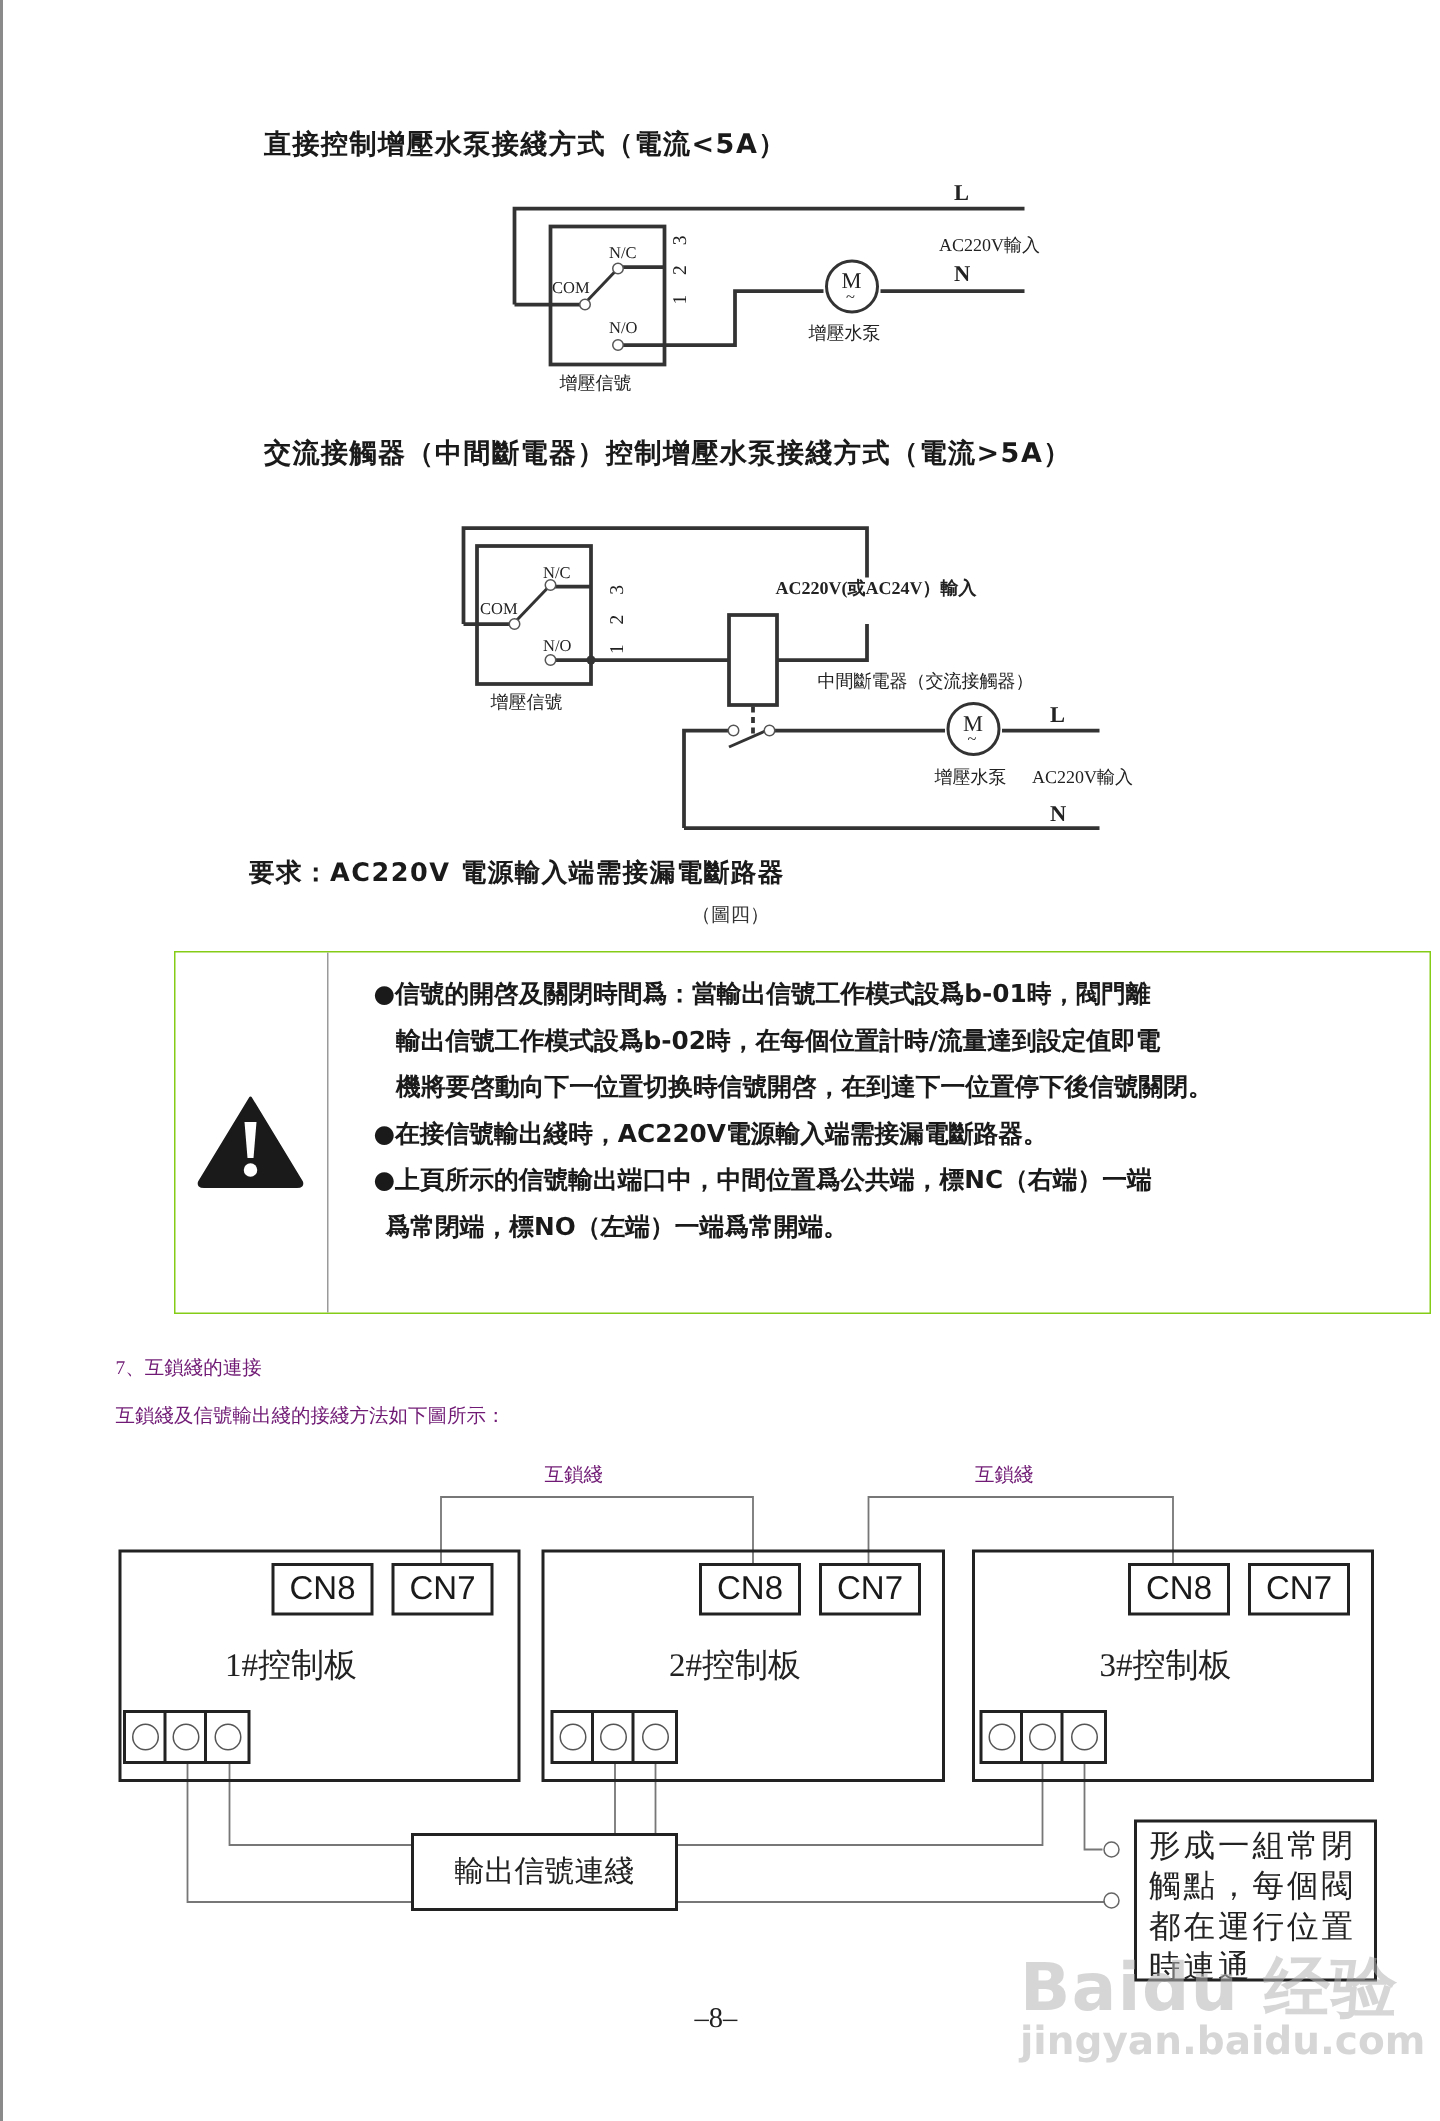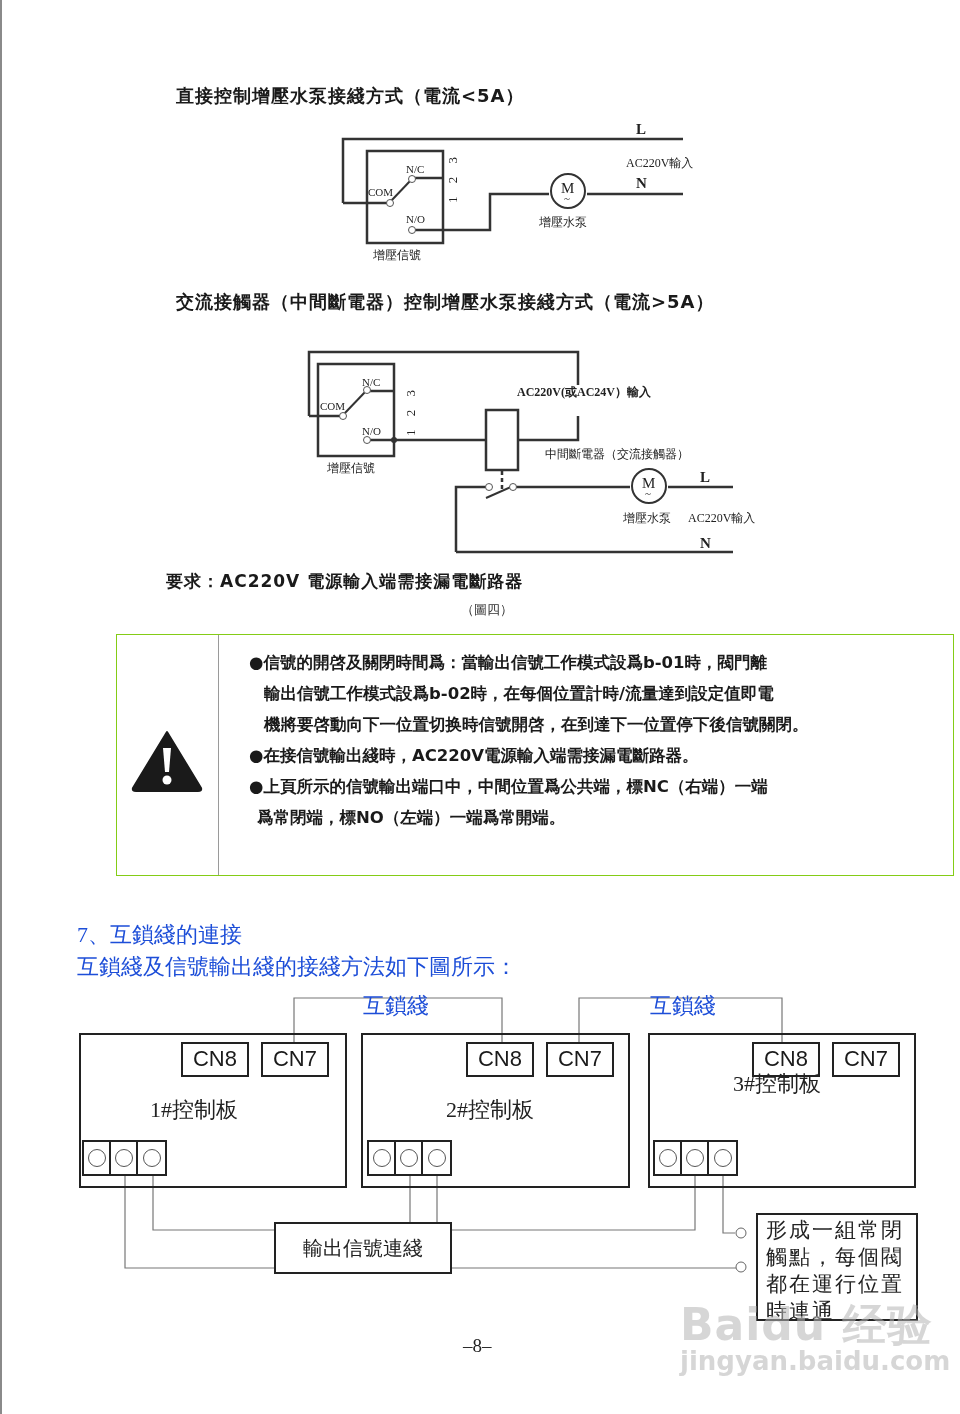--- a/index.html
+++ b/index.html
@@ -14,21 +14,21 @@
   svg.diagram { position: absolute; left: 0; top: 0; overflow: visible; }
   .caution-box { position: absolute; left: 80px; top: 634px; width: 838px; height: 242px;
                  border: 1px solid #84cc16; box-sizing: border-box; margin-left: 36px; }
   .caution-divider { position: absolute; left: 101px; top: 0; width: 1px; height: 100%; background: #9a9a9a; }
   .caution-icon { position: absolute; left: 14px; top: 95px; width: 72px; height: 62px; }
   .caution-text { position: absolute; left: 132px; top: 12px; width: 690px;
                   font-family: "DejaVu Sans", sans-serif; font-weight: bold; font-size: 16.5px;
                   line-height: 31px; color: #1a1a1a; }
   .caution-text p { margin: 0; }
   .caution-text .indent { padding-left: 15px; }
-  .section-text { font-family: "Liberation Serif", "DejaVu Serif", serif; font-size: 22px; color: #1d4ed8; margin-top: 17px; }
+  .section-text { font-family: "Liberation Serif", "DejaVu Serif", serif; font-size: 13px; color: #701a75; }
   .cn-box { position: absolute; border: 2px solid #222; box-sizing: border-box; background: #fff;
             font-family: Liberation Sans, sans-serif; font-size: 22px; text-align: center; line-height: 30px; }
   .board { position: absolute; border: 2px solid #222; box-sizing: border-box; }
   .board-label { position: absolute; font-family: "Liberation Serif", "DejaVu Serif", serif; font-size: 22px; color: #222; white-space: nowrap; }
   .terminals { position: absolute; display: flex; border: 2px solid #222; box-sizing: border-box; height: 36px; }
   .terminal { width: 27px; height: 32px; border-right: 2px solid #222; display: flex; align-items: center; justify-content: center; box-sizing: border-box; }
   .terminal:last-child { border-right: none; }
   .terminal span { display: block; width: 18px; height: 18px; border: 1px solid #555; border-radius: 50%; box-sizing: border-box; }
   .label-box { position: absolute; border: 2px solid #222; box-sizing: border-box; background: #fff;
                font-family: "Liberation Serif", "DejaVu Serif", serif; color: #222; }
@@ -197,21 +197,21 @@
       <span></span>
     </div>
   <div class="terminal">
       <span></span>
     </div>
 </div>
 
 <div class="board" style="left:648px; top:1033px; width:268px; height:155px;"></div>
 <div class="cn-box" style="left:752px; top:1042px; width:68px; height:35px;">CN8</div>
 <div class="cn-box" style="left:832px; top:1042px; width:68px; height:35px;">CN7</div>
-<div class="board-label" style="left:733px; top:1069px;">3#控制板</div>
+<div class="board-label" style="left:733px; top:1095px;">3#控制板</div>
 <div class="terminals" style="left:653px; top:1140px;">
   <div class="terminal">
       <span></span>
     </div>
   <div class="terminal">
       <span></span>
     </div>
   <div class="terminal">
       <span></span>
     </div>

